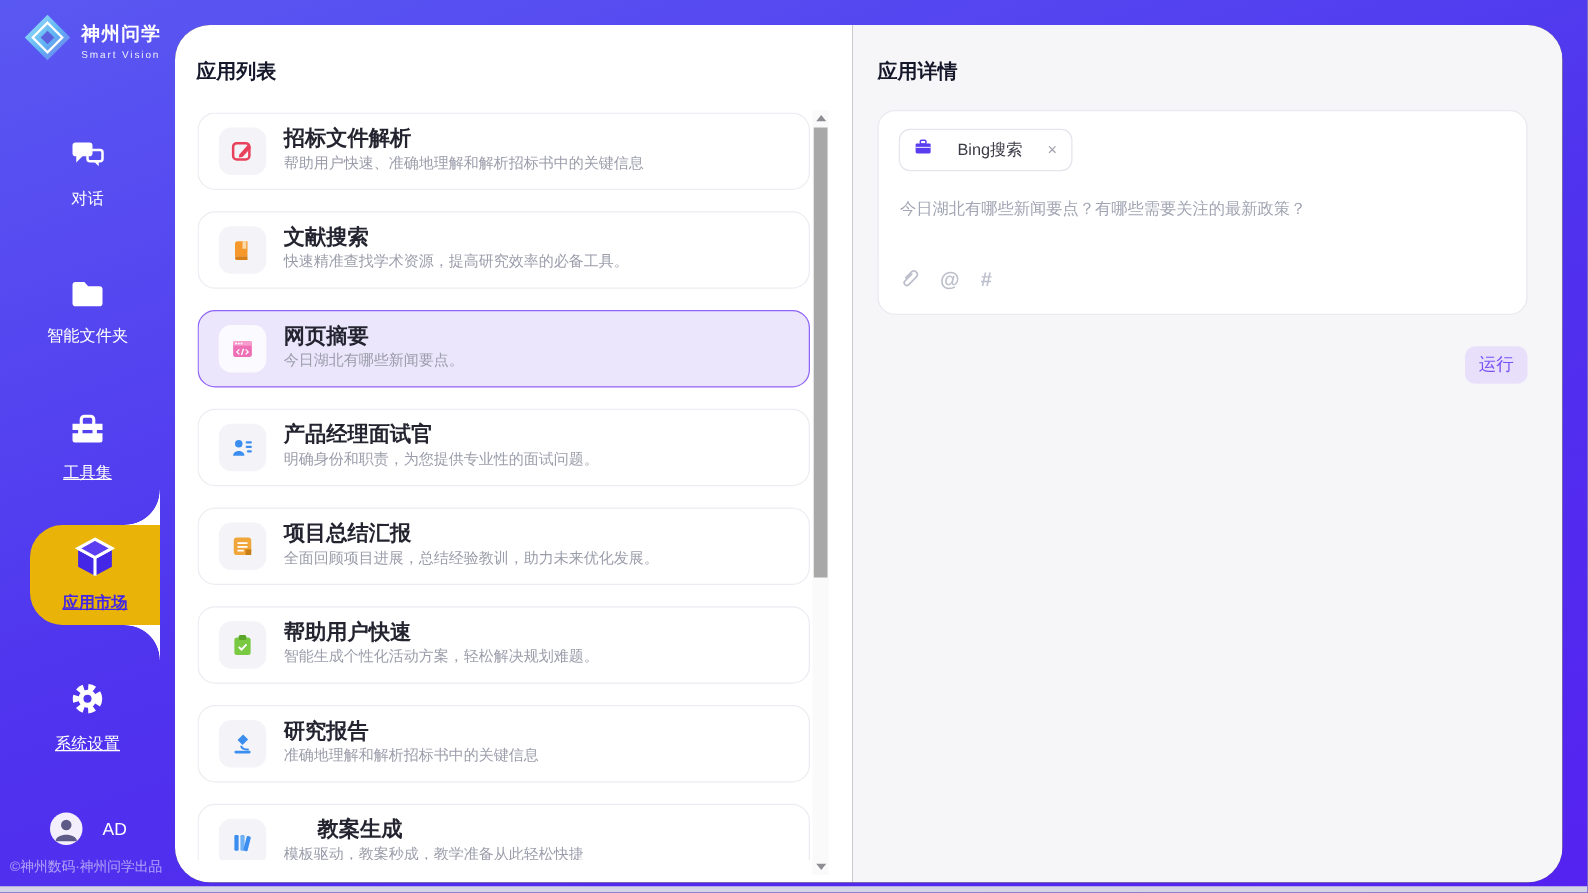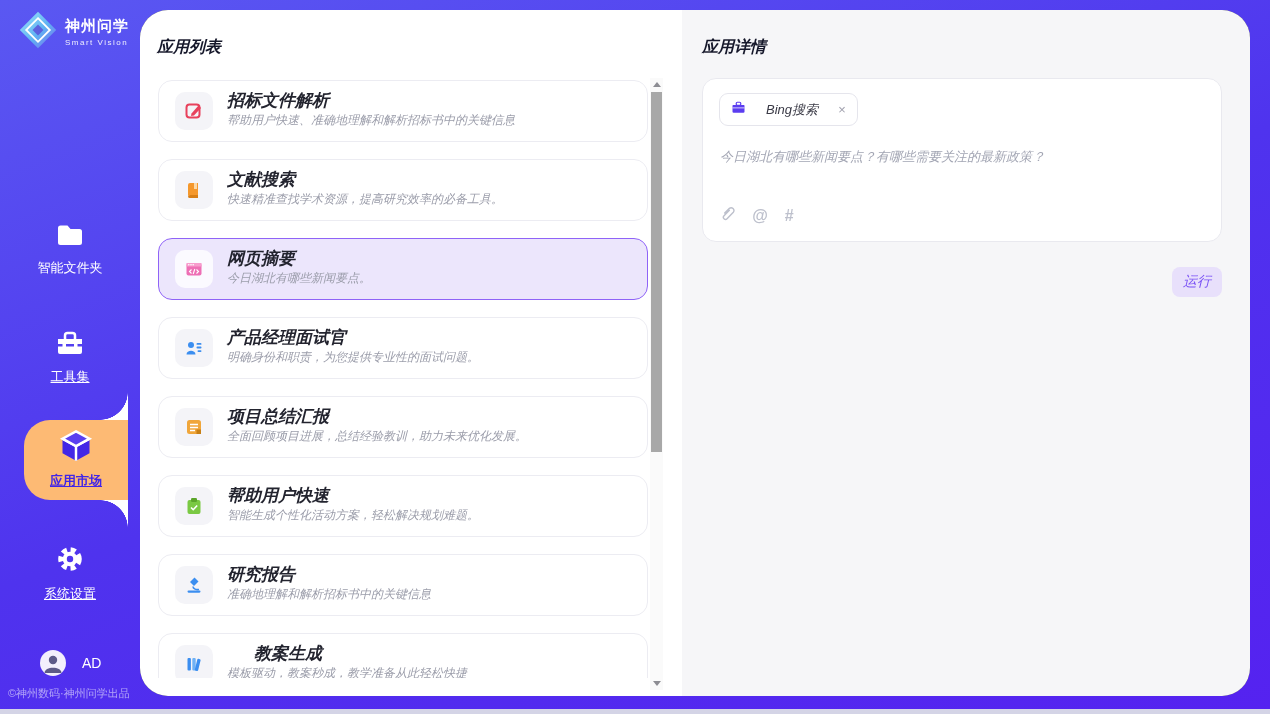--- a/index.html
+++ b/index.html
@@ -12,35 +12,35 @@
   .bottom-strip{position:absolute;left:0;right:0;bottom:0;height:5px;background:#d4d4e6;}
 
   
   .sidebar{position:absolute;left:0;top:0;width:140px;height:630px;color:#fff;}
   .logo{position:absolute;left:18px;top:10px;display:flex;align-items:center;gap:7px;}
   .logo-name{font-size:15px;font-weight:bold;letter-spacing:1px;}
   .logo-sub{font-size:8px;letter-spacing:1.5px;color:rgba(255,255,255,.9);margin-top:2px;}
   .nav-item{position:absolute;left:0;width:140px;text-align:center;cursor:pointer;}
   .nav-item .lbl{display:block;margin-top:7px;font-size:13px;color:#fff;}
   .nav-item .lbl.u{text-decoration:underline;}
-  .blob{position:absolute;left:24px;right:12px;top:420px;height:80px;background:#fdba74;border-radius:26px 0 0 26px;}
+  .blob{position:absolute;left:24px;right:12px;top:420px;height:80px;background:#eab308;border-radius:26px 0 0 26px;}
   .blob::before{content:"";position:absolute;right:0;top:-28px;width:28px;height:28px;
     background:radial-gradient(circle 28px at 0 0, rgba(0,0,0,0) 27.5px, #fff 28px);}
   .blob::after{content:"";position:absolute;right:0;bottom:-28px;width:28px;height:28px;
     background:radial-gradient(circle 28px at 0 100%, rgba(0,0,0,0) 27.5px, #fff 28px);}
   .blob-inner{position:absolute;left:0;top:8px;width:104px;text-align:center;}
   .blob-inner .lbl{display:block;margin-top:4px;font-size:13px;color:#4326e6;text-decoration:underline;font-weight:bold;}
   .user-row{position:absolute;left:40px;top:650px;display:flex;align-items:center;gap:16px;}
   .avatar{width:26px;height:26px;border-radius:50%;background:#f3effc;display:flex;align-items:flex-end;justify-content:center;overflow:hidden;}
   .user-name{font-size:14px;color:#fff;}
   .copyright{position:absolute;left:8px;top:686px;font-size:11px;color:rgba(255,255,255,.55);white-space:nowrap;}
 
   
-  .content{position:absolute;left:140px;top:10px;width:1110px;height:686px;border-radius:28px;
-    background:#404040;display:flex;overflow:hidden;font-style:italic;}
+  .content{position:absolute;left:140px;top:20px;width:1110px;height:686px;border-radius:28px;
+    background:#404040;display:flex;overflow:hidden;}
   .list-panel{width:542px;background:#fff;position:relative;flex:none;}
   .detail-panel{flex:1;background:#f6f6f8;position:relative;}
   .panel-title{position:absolute;top:27px;font-size:16px;font-weight:bold;color:#15172a;}
   .list-panel .panel-title{left:17px;}
   .detail-panel .panel-title{left:20px;}
 
   
   .scroll-area{position:absolute;left:18px;top:70px;width:490px;height:598px;overflow:hidden;}
   .card{height:62px;border:1px solid #ececf2;border-radius:14px;background:#fff;
     display:flex;align-items:center;padding:0 14px 0 16px;margin-bottom:17px;cursor:pointer;}
@@ -90,20 +90,31 @@
         <polygon points="22,9 35,22 22,35 9,22" fill="none" stroke="#ffffff" stroke-width="2"></polygon>
         <polygon points="22,16 28,22 22,28 16,22" fill="#5a4bd8" opacity="0.8"></polygon>
       </svg>
     </span>
     <span>
       <span class="logo-name" style="display:block;">神州问学</span>
       <span class="logo-sub" style="display:block;">Smart Vision</span>
     </span>
   </div>
 
+  <div class="nav-item" style="top:110px;">
+    <span>
+      <svg width="30" height="28" viewBox="0 0 30 28">
+        <rect x="3" y="4" width="16" height="11" rx="2.5" fill="#fff"></rect>
+        <polygon points="6,14 6,20 12,14" fill="#fff"></polygon>
+        <rect x="15" y="10" width="12" height="9" rx="2" fill="none" stroke="#fff" stroke-width="2"></rect>
+        <polygon points="24,18 24,23 19.5,18.5" fill="#fff"></polygon>
+      </svg>
+    </span>
+    <span class="lbl">对话</span>
+  </div>
 
   <div class="nav-item" style="top:222px;">
     <span>
       <svg width="30" height="26" viewBox="0 0 30 26">
         <path d="M3 6 a2.5 2.5 0 0 1 2.5-2.5 h7 l3 3.5 h9 A2.5 2.5 0 0 1 27 9.5 v11 a2.5 2.5 0 0 1 -2.5 2.5 h-19 A2.5 2.5 0 0 1 3 20.5 z" fill="#fff"></path>
       </svg>
     </span>
     <span class="lbl">智能文件夹</span>
   </div>
 

